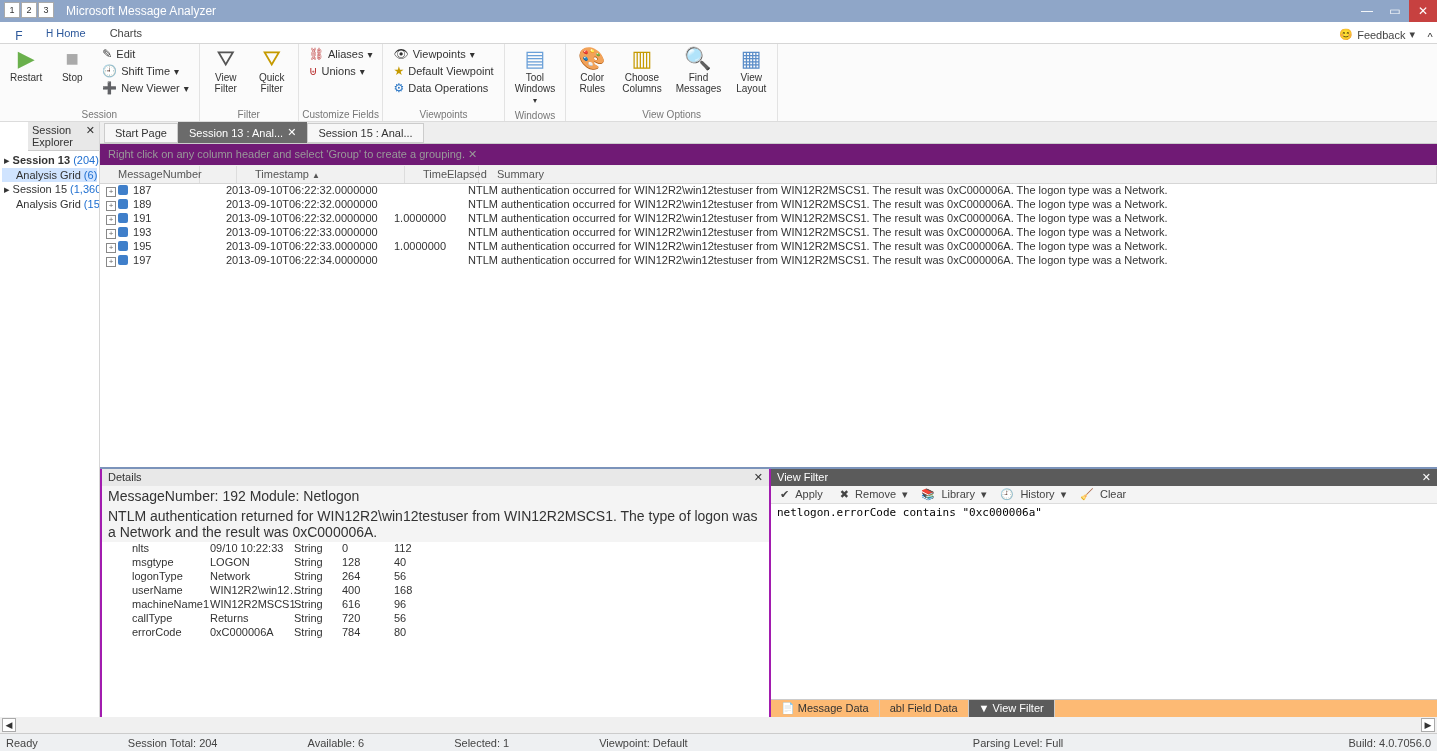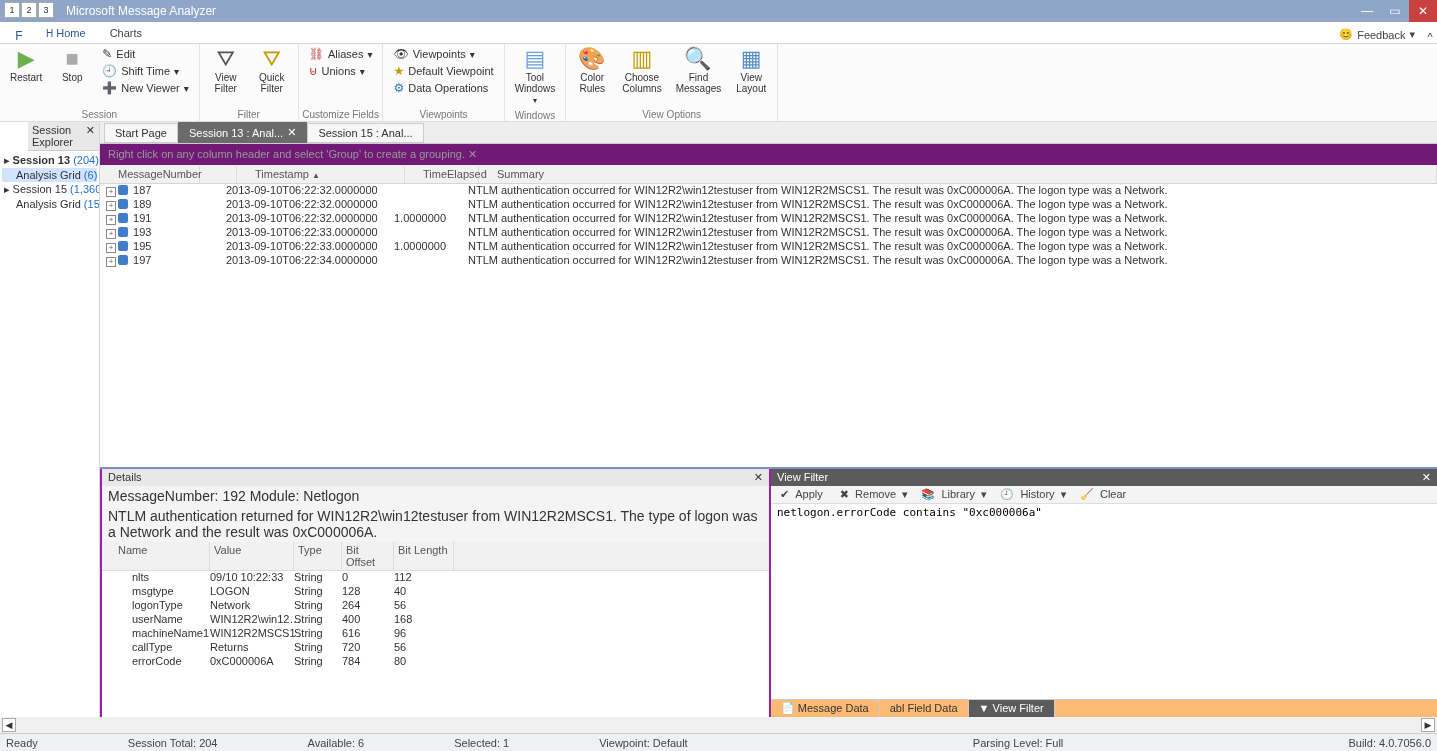--- a/index.html
+++ b/index.html
@@ -274,28 +274,20 @@
       </div>
 
     <div class="bottom">
       <div class="panel details">
         <div class="panelhead" style="background:#e8e8e8;color:#333">
             <span>Details</span>
             <span style="cursor:pointer">✕</span>
           </div>
         <div class="paneltxt">MessageNumber: 192 Module: Netlogon</div>
         <div class="paneltxt">NTLM authentication returned for WIN12R2\win12testuser from WIN12R2MSCS1. The type of logon was a Network and the result was 0xC000006A.</div>
-        <div class="dgridhead">
-          <div style="width:12px"></div>
-          <div class="dgh name">Name</div>
-          <div class="dgh val">Value</div>
-          <div class="dgh typ">Type</div>
-          <div class="dgh off">Bit Offset</div>
-          <div class="dgh len">Bit Length</div>
-        </div>
         <div class="dbody" id="dbody">
             <div class="drow">
               <div style="width:12px"></div>
               <div class="dc name">nlts</div>
               <div class="dc val">09/10 10:22:33</div>
               <div class="dc typ">String</div>
               <div class="dc off">0</div>
               <div class="dc len">112</div>
             </div>
             <div class="drow">

